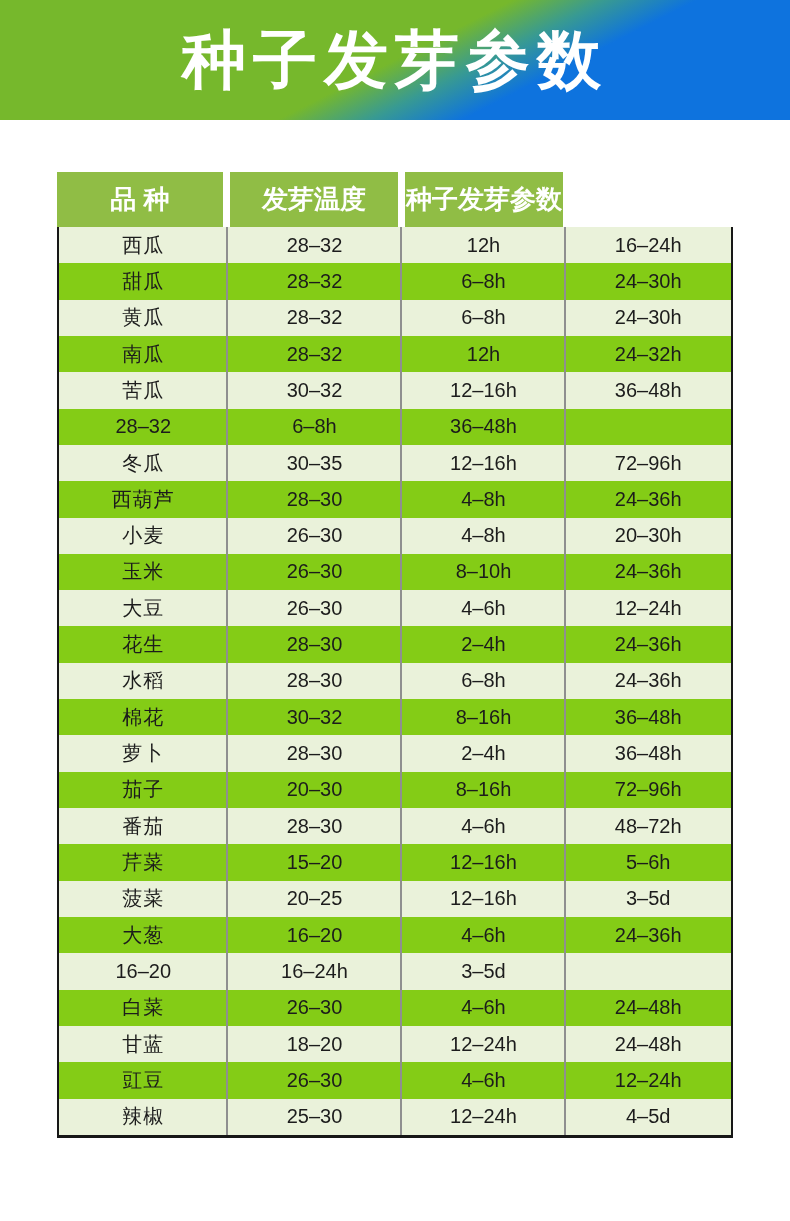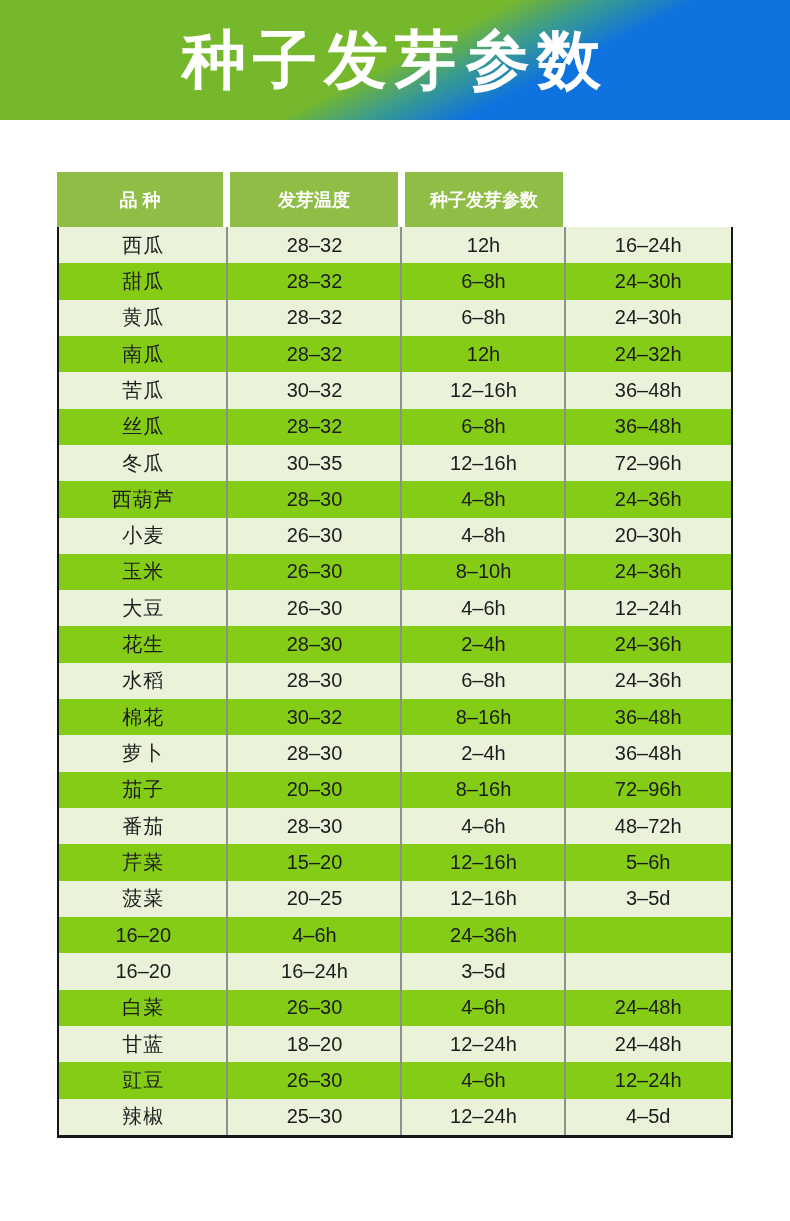--- a/index.html
+++ b/index.html
@@ -35,21 +35,21 @@
   .table-card{
     width:676px;margin:52px 0 0 57px;
   }
   .thead{
     display:grid;
     grid-template-columns:25.07% 25.89% 24.41% 24.63%;
     height:55px;
   }
   .th{
     background:var(--header-bg);
-    color:#ffffff;font-size:18px;font-weight:bold;
+    color:#ffffff;font-size:26px;font-weight:bold;
     display:flex;align-items:center;justify-content:center;
     white-space:nowrap;
   }
   .th:nth-child(1){margin-right:3.5px;}
   .th:nth-child(2){margin:0 3.5px;}
   .th:nth-child(3){margin:0 3.5px;}
   .th:nth-child(4){margin-left:3.5px;}
   .tbody{
     position:relative;
     border-left:2px solid var(--border);
@@ -120,21 +120,20 @@
     <div class="td">12h</div>
     <div class="td">24–32h</div>
   </div>
         <div class="tr">
     <div class="td td-name">苦瓜</div>
     <div class="td">30–32</div>
     <div class="td">12–16h</div>
     <div class="td">36–48h</div>
   </div>
         <div class="tr">
-    <div class="td td-name">丝瓜</div>
     <div class="td">28–32</div>
     <div class="td">6–8h</div>
     <div class="td">36–48h</div>
   </div>
         <div class="tr">
     <div class="td td-name">冬瓜</div>
     <div class="td">30–35</div>
     <div class="td">12–16h</div>
     <div class="td">72–96h</div>
   </div>
@@ -204,20 +203,21 @@
     <div class="td">12–16h</div>
     <div class="td">5–6h</div>
   </div>
         <div class="tr">
     <div class="td td-name">菠菜</div>
     <div class="td">20–25</div>
     <div class="td">12–16h</div>
     <div class="td">3–5d</div>
   </div>
         <div class="tr">
+    <div class="td td-name">大葱</div>
     <div class="td">16–20</div>
     <div class="td">4–6h</div>
     <div class="td">24–36h</div>
   </div>
         <div class="tr">
     <div class="td">16–20</div>
     <div class="td">16–24h</div>
     <div class="td">3–5d</div>
   </div>
         <div class="tr">

